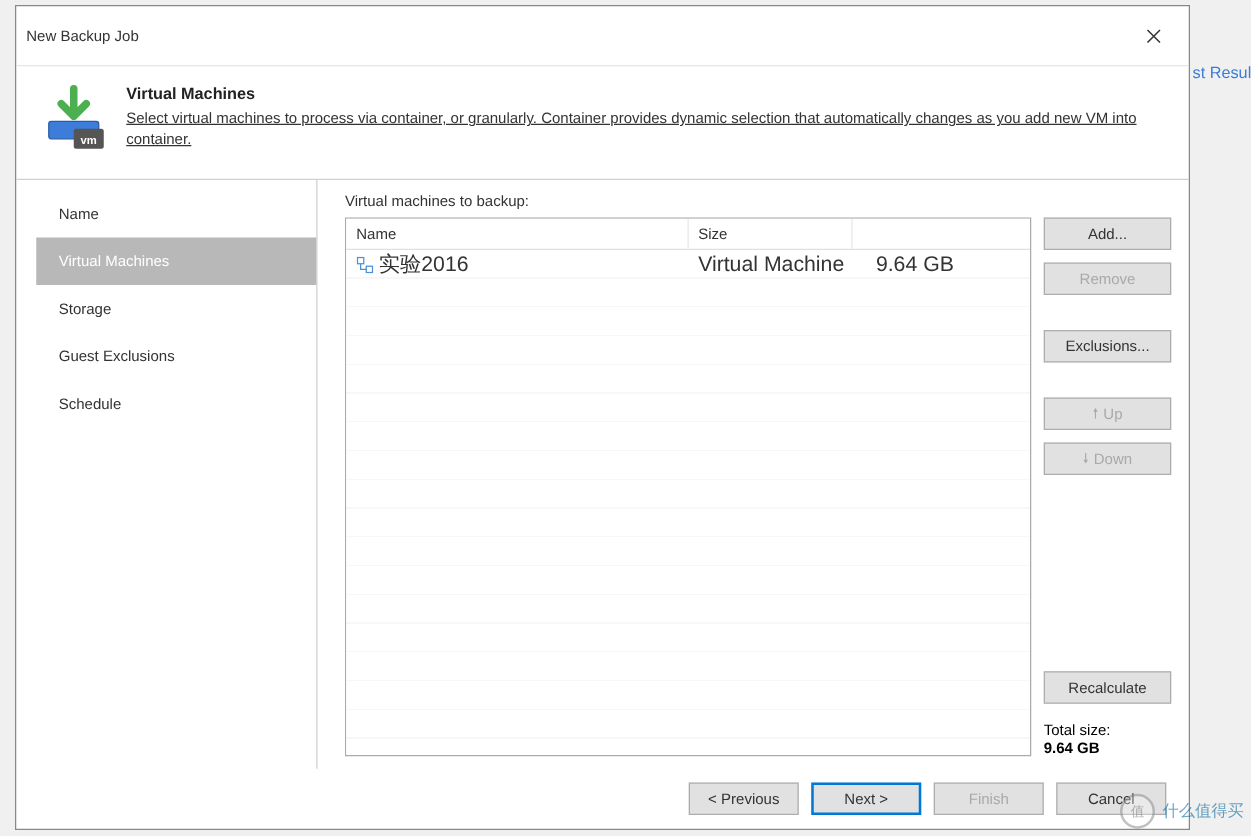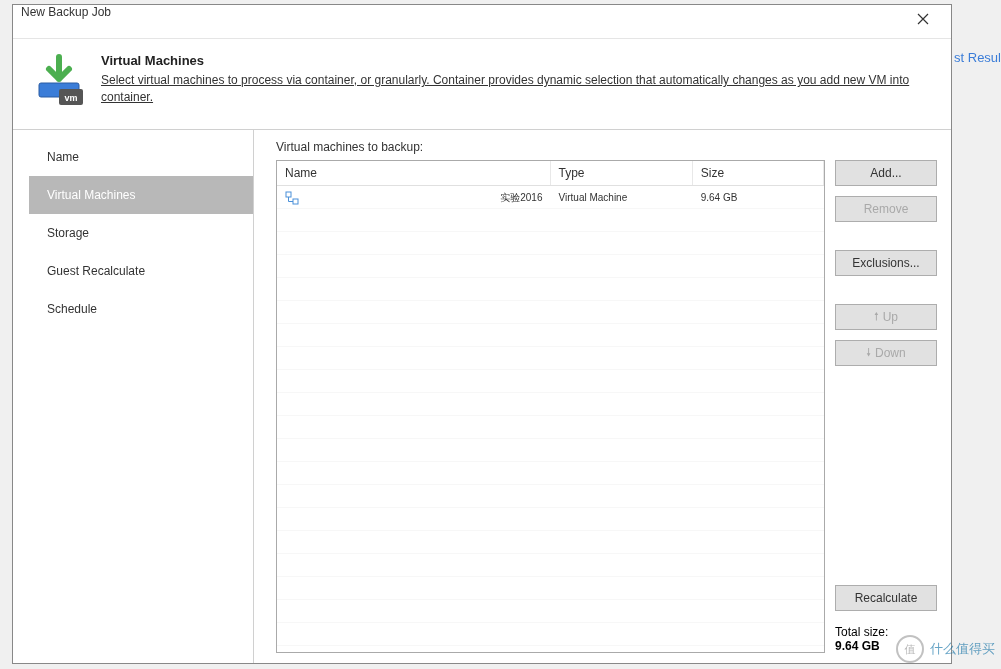--- a/index.html
+++ b/index.html
@@ -24,23 +24,23 @@
   left: 12px;
   top: 4px;
   width: 940px;
   height: 660px;
   background: #fff;
   border: 1px solid #888;
   display: flex;
   flex-direction: column;
 }
 .titlebar {
-  height: 34px;
-  display: flex;
-  align-items: flex-start;
+  height: 48px;
+  display: flex;
+  align-items: center;
   padding: 0 8px;
   border-bottom: 1px solid #e5e5e5;
   gap: 48px;
 }
 .titlebar-title {
   flex: 1;
   font-size: 12px;
   color: #333;
 }
 .close-btn {
@@ -146,28 +146,27 @@
     #f7f7f7 22px, #f7f7f7 23px
   );
 }
 .trow {
   display: flex;
   height: 23px;
   align-items: center;
 }
 .trow .td {
   padding: 0 8px;
-  font-size: 10px;
+  font-size: 17px;
   color: #333;
   display: flex;
   align-items: center;
   gap: 4px;
   overflow: hidden;
   white-space: nowrap;
-  justify-content: space-between;
 }
 .vm-icon {
   width: 14px;
   height: 14px;
   flex-shrink: 0;
 }
 .buttons-col {
   width: 102px;
   display: flex;
   flex-direction: column;
@@ -282,32 +281,31 @@
       <h2>Virtual Machines</h2>
       <p>Select virtual machines to process via container, or granularly. Container provides dynamic selection that automatically changes as you add new VM into container.</p>
     </div>
   </div>
 
   <div class="body">
     <div class="sidebar">
       <div class="sidebar-item">Name</div>
       <div class="sidebar-item selected">Virtual Machines</div>
       <div class="sidebar-item">Storage</div>
-      <div class="sidebar-item">Guest Recalculate</div>
+      <div class="sidebar-item">Guest Exclusions</div>
       <div class="sidebar-item">Schedule</div>
     </div>
 
     <div class="main">
       <div class="main-label">Virtual machines to backup:</div>
       <div class="main-row">
 
         <div class="table-wrap">
           <div class="thead">
             <div class="th col-name">Name</div>
-            <div class="th col-type">Type</div>
             <div class="th col-size">Size</div>
           </div>
           <div class="tbody">
             <div class="trow">
               <div class="td col-name">
                 <svg class="vm-icon" viewBox="0 0 14 14">
                   <rect x="1" y="1" width="5" height="5" fill="none" stroke="#4a90d9" stroke-width="1"></rect>
                   <rect x="8" y="8" width="5" height="5" fill="none" stroke="#4a90d9" stroke-width="1"></rect>
                   <path d="M3.5 6 L3.5 10.5 L8 10.5" stroke="#4a90d9" stroke-width="1" fill="none"></path>
                 </svg>
@@ -342,19 +340,25 @@
             <div>Total size:</div>
             <div class="tsize">9.64 GB</div>
           </div>
         </div>
 
       </div>
       <div style="height:6px"></div>
     </div>
   </div>
 
+  <div class="footer">
+    <div class="fbtn">&lt; Previous</div>
+    <div class="fbtn primary">Next &gt;</div>
+    <div class="fbtn disabled">Finish</div>
+    <div class="fbtn">Cancel</div>
+  </div>
 
 </div>
 
 <div class="watermark">
   <div class="watermark-circle">值</div>
   <div class="watermark-text">什么值得买</div>
 </div>
 
 </body></html>

